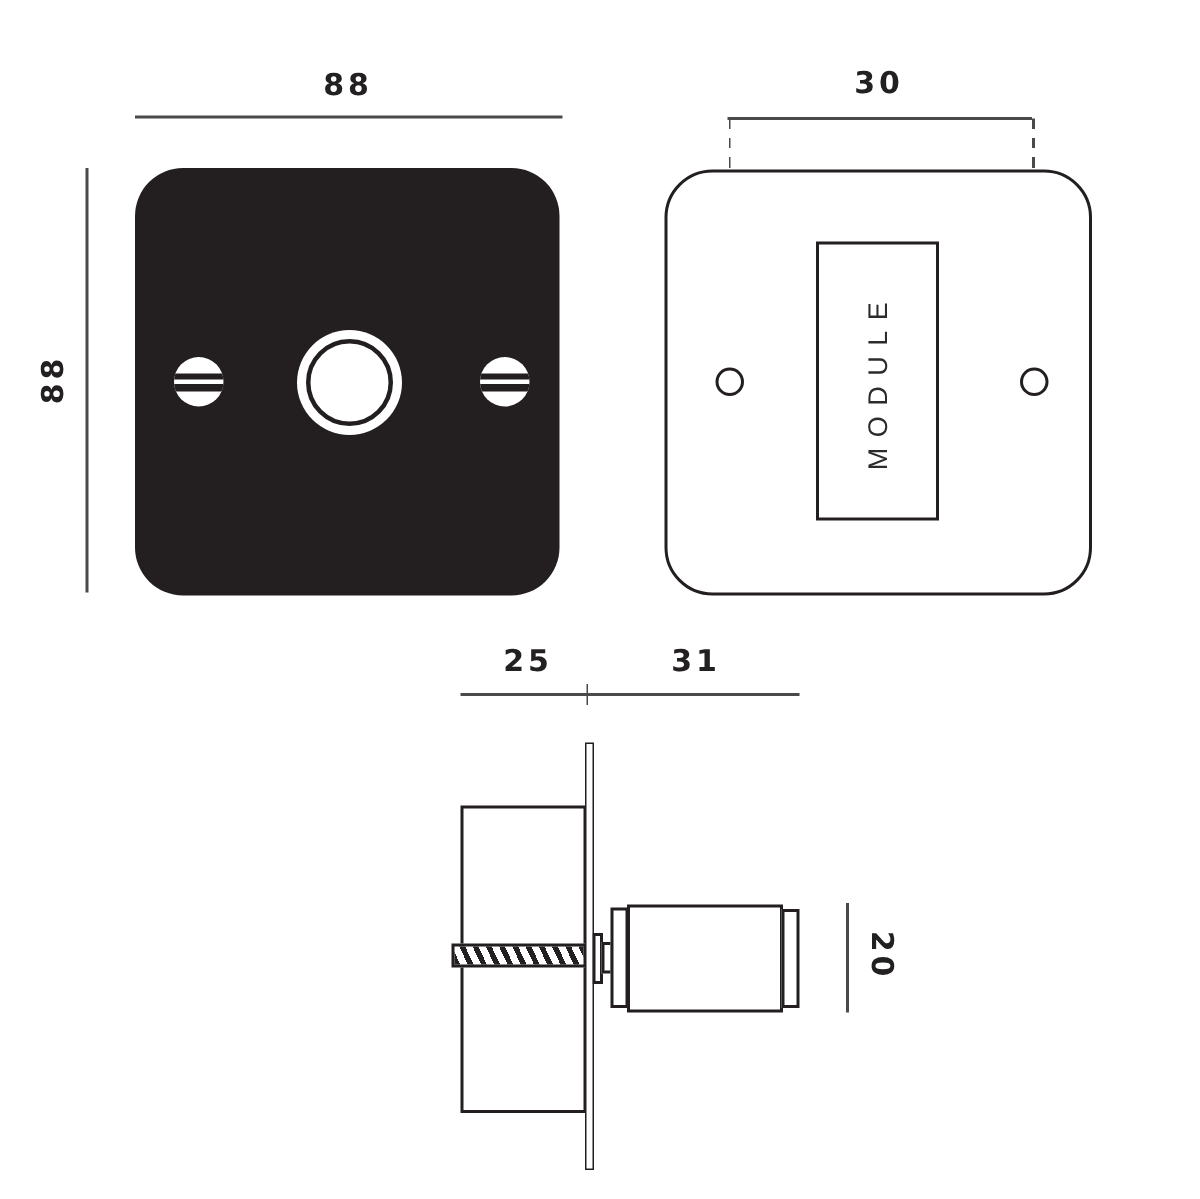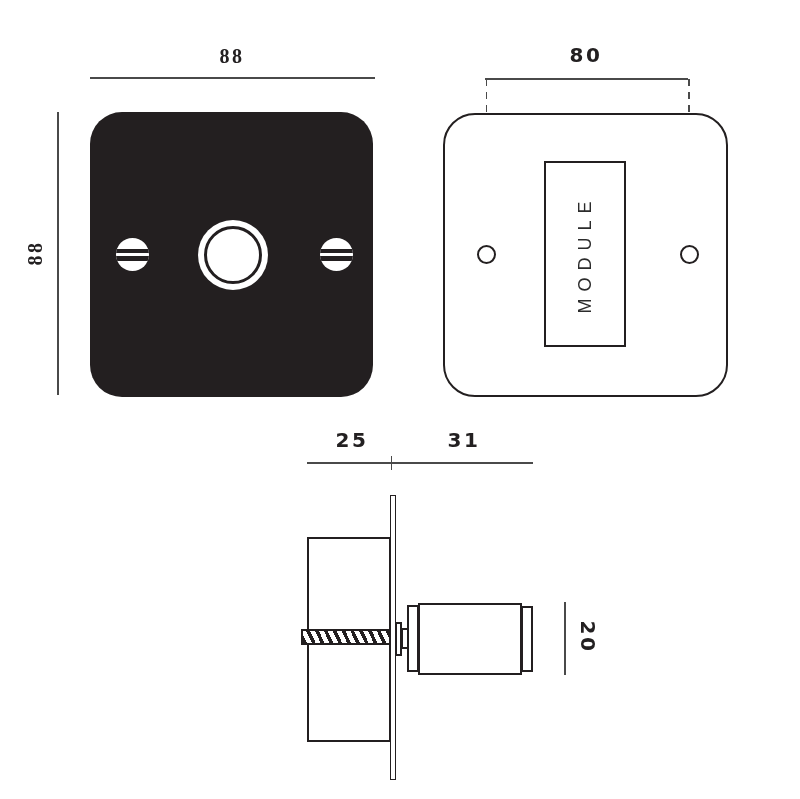--- a/index.html
+++ b/index.html
@@ -43,21 +43,21 @@
     border:2px solid #231f20;box-sizing:border-box;
     background-color:#ffffff;
     background-image:repeating-linear-gradient(65deg,#231f20 0 3.5px,#ffffff 3.5px 8px);
   }
 </style>
 </head>
 <body>
 
 <div id="canvas">
 
-  <div class="abs" style="left:0;top:0;width:400px;height:400px;font-family:Liberation Serif, serif;">
+  <div class="abs" style="left:0;top:0;width:400px;height:400px;">
 
     <div class="abs dimlabel" style="left:192px;top:44px;width:80px;">88</div>
     <div class="abs dimline" style="left:90px;top:77px;width:285px;height:1.5px;"></div>
 
     <div class="abs dimline" style="left:57px;top:112px;width:1.5px;height:283px;"></div>
     <div class="abs dimlabel rot-ccw" style="left:15px;top:241px;width:40px;height:24px;">88</div>
 
     <div class="abs faceplate" style="left:90px;top:112px;width:283px;height:285px;"></div>
 
     <div class="abs circle knob-outer" style="left:198px;top:220px;width:70px;height:70px;"></div>
@@ -69,21 +69,21 @@
     </div>
 
     <div class="abs circle screwhead" style="left:320px;top:238px;width:33px;height:33px;">
       <div class="screw-slot" style="top:10.5px;"></div>
       <div class="screw-slot" style="top:18px;"></div>
     </div>
   </div>
 
   <div class="abs" style="left:400px;top:0;width:400px;height:400px;">
 
-    <div class="abs dimlabel" style="left:146px;top:43px;width:80px;">80</div>
+    <div class="abs dimlabel" style="left:146px;top:43px;width:80px;">30</div>
     <div class="abs dimline" style="left:85px;top:78px;width:203px;height:1.5px;"></div>
     <div class="abs dashline" style="left:85.5px;top:79px;height:165px;"></div>
     <div class="abs dashline" style="left:288px;top:79px;height:165px;"></div>
 
     <div class="abs outline plate-outline" style="left:43px;top:113px;width:285px;height:284px;"></div>
 
     <div class="abs outline" style="left:144px;top:161px;width:82px;height:186px;"></div>
     <div class="abs module-label rot-ccw" style="left:85px;top:239px;width:200px;height:30px;">MODULE</div>
 
     <div class="abs hole" style="left:76.5px;top:244.5px;width:19px;height:19px;"></div>

